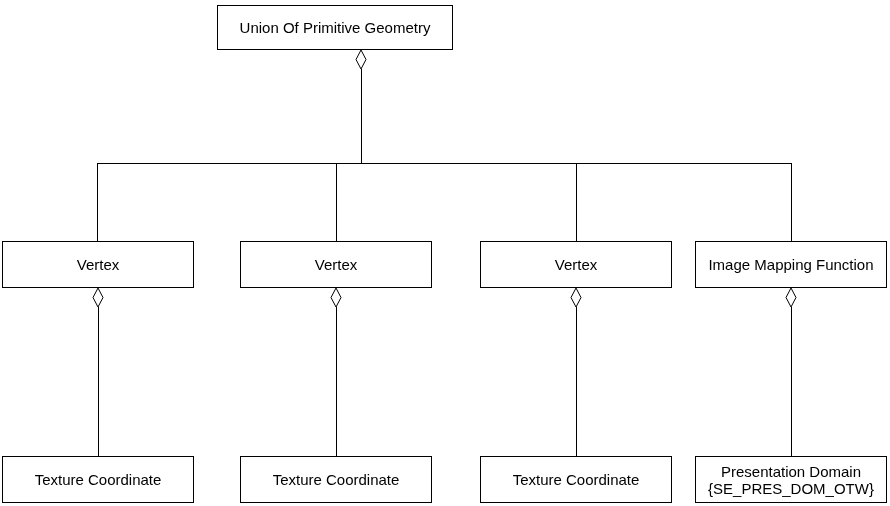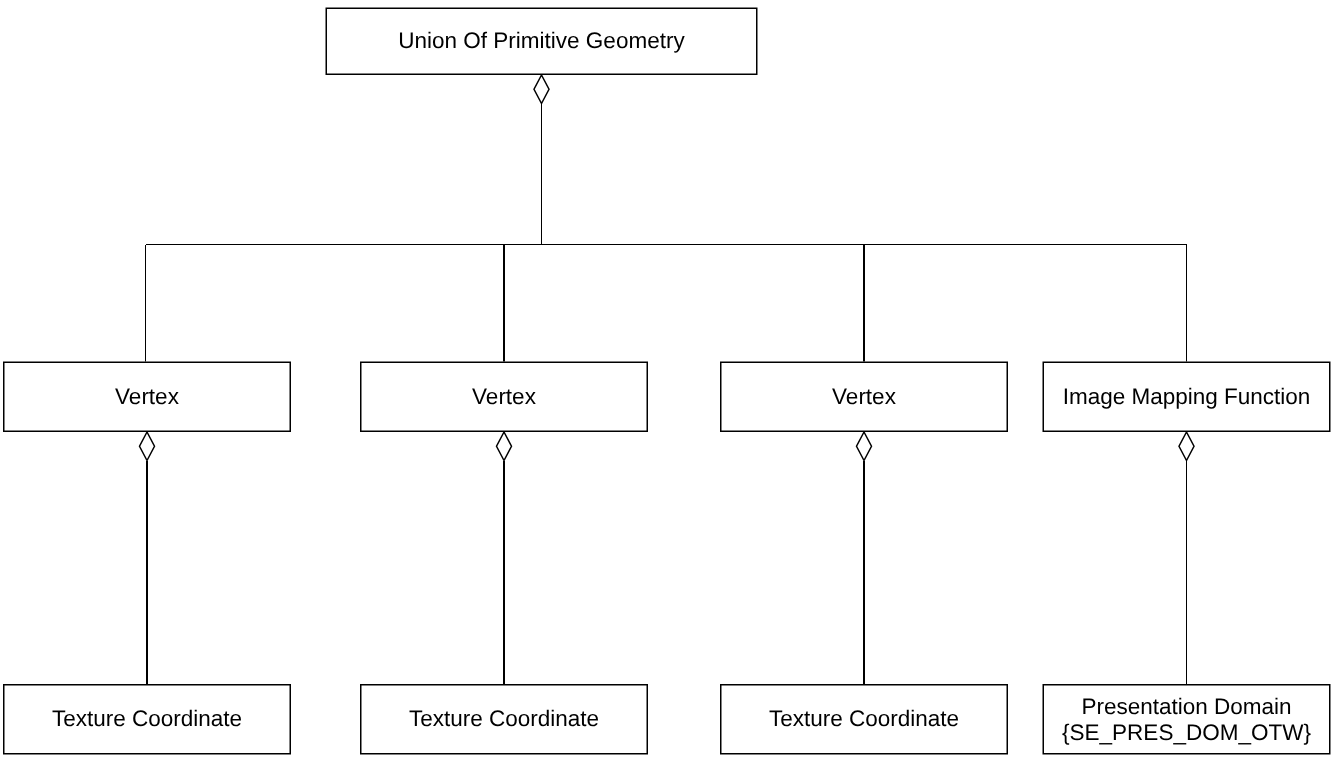--- a/index.html
+++ b/index.html
@@ -39,21 +39,21 @@
     border: 1px solid #000000;
     background: #ffffff;
     display: flex;
     flex-direction: column;
     align-items: center;
     justify-content: center;
     text-align: center;
     font-size: 15px;
     line-height: 17px;
   }
-  .box-root { left: 217px; top: 5px;   width: 288px; height: 45px; }
+  .box-root { left: 217px; top: 5px;   width: 236px; height: 45px; }
   .box-v1   { left: 2px;   top: 241px; width: 192px; height: 47px; }
   .box-v2   { left: 240px; top: 241px; width: 192px; height: 47px; }
   .box-v3   { left: 480px; top: 241px; width: 192px; height: 47px; }
   .box-imf  { left: 695px; top: 241px; width: 192px; height: 47px; justify-content: center; }
   .box-tc1  { left: 2px;   top: 456px; width: 192px; height: 47px; }
   .box-tc2  { left: 240px; top: 456px; width: 192px; height: 47px; }
   .box-tc3  { left: 480px; top: 456px; width: 192px; height: 47px; }
   .box-pd   { left: 695px; top: 456px; width: 192px; height: 47px; }
 </style>
 </head>

